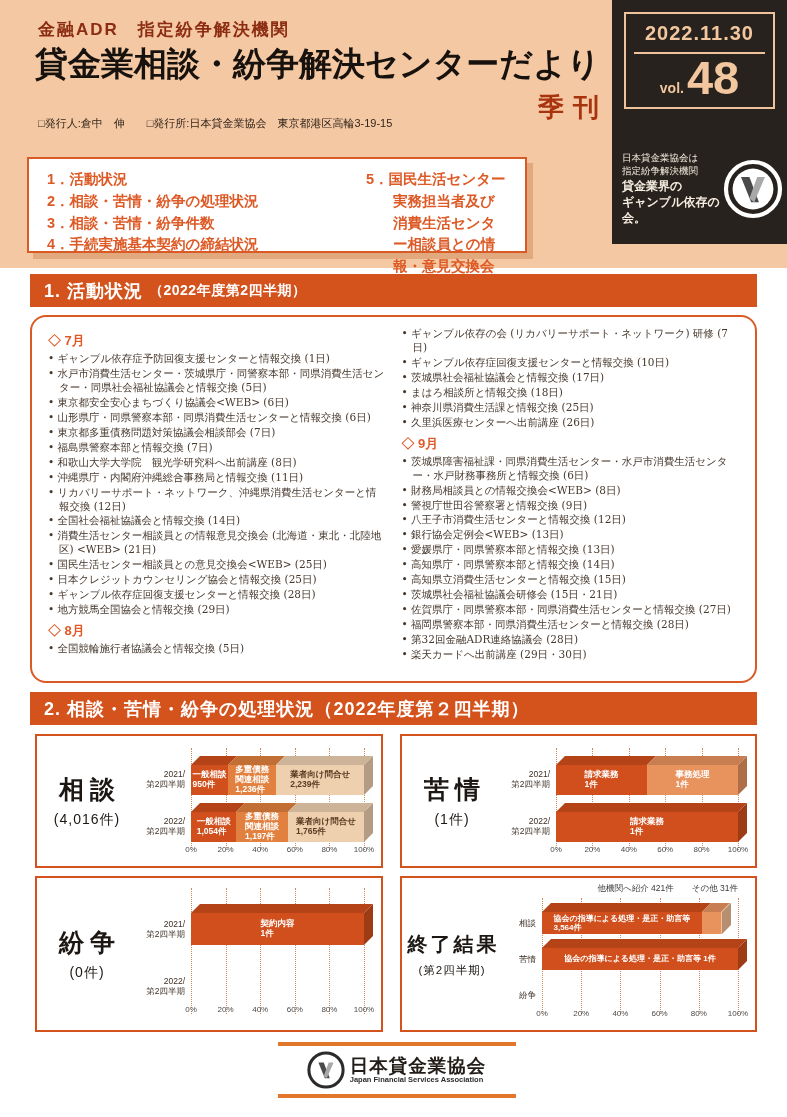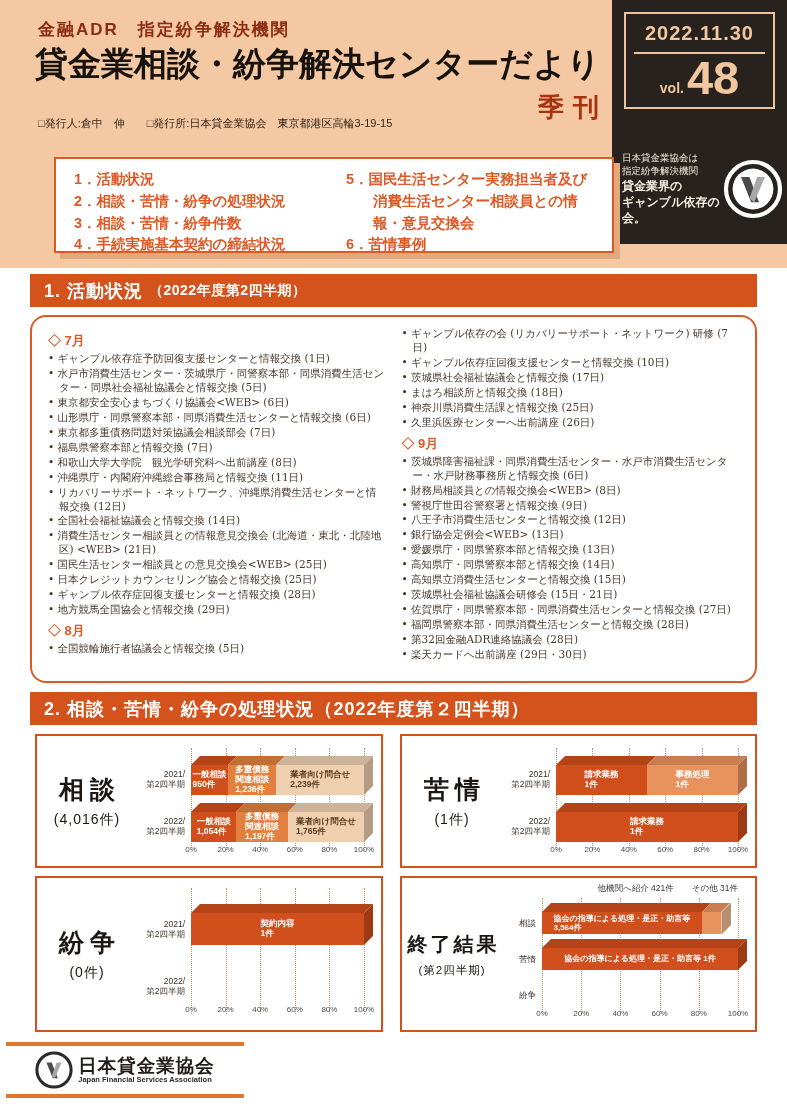--- a/index.html
+++ b/index.html
@@ -19,21 +19,21 @@
   #vol-divider{border-top:2px solid #eec29a;margin:7px 2px 2px;}
   .vol-row{display:flex;align-items:flex-end;justify-content:center;gap:3px;}
   #vol-label{font-size:14px;font-weight:bold;color:#f2c69e;margin-bottom:5px;}
   #vol-num{font-size:47px;font-weight:bold;color:#f2c69e;line-height:0.95;}
   #org-row{position:absolute;left:10px;right:4px;top:152px;display:flex;align-items:center;gap:2px;}
   #org-note{flex:1;color:#f6ece0;font-family:"DejaVu Serif",serif;line-height:1.35;}
   .note-s{font-size:9.5px;}
   .note-b{font-size:12px;font-weight:bold;}
 
   
-  #toc{position:absolute;left:54px;top:157px;width:560px;height:96px;background:#ffffff;border:2px solid #da5a26;box-shadow:6px 6px 0 #e2a87e;display:flex;padding:10px 18px;box-sizing:border-box;}
+  #toc{position:absolute;left:27px;top:157px;width:500px;height:96px;background:#ffffff;border:2px solid #da5a26;box-shadow:6px 6px 0 #e2a87e;display:flex;padding:10px 18px;box-sizing:border-box;gap:47px;}
   #toc-left{width:272px;}
   #toc-right{flex:1;}
   .toc-item{font-size:14.5px;font-weight:bold;color:#dd5a26;line-height:1.5;padding-left:27px;text-indent:-27px;}
 
   
   .secbar{position:absolute;left:30px;width:727px;height:33px;background:#d4521c;color:#ffffff;display:flex;align-items:center;padding-left:14px;box-sizing:border-box;}
   #sec1bar{top:274px;}
   #sec2bar{top:692px;}
   .sec-title{font-size:18px;font-weight:bold;letter-spacing:1px;}
   .sec-sub{font-size:14px;font-weight:bold;margin-left:6px;letter-spacing:0.5px;}
@@ -66,21 +66,21 @@
   .bface span{display:flex;align-items:center;justify-content:center;overflow:hidden;}
   .bface i{font-style:normal;white-space:pre-line;text-align:left;line-height:1.15;font-weight:bold;}
   .bside{position:absolute;top:0;height:100%;transform:skewY(-45deg);transform-origin:left top;}
   .guides{position:absolute;z-index:0;}
   .guides span{position:absolute;top:0;bottom:0;border-left:1px dotted #cf8a5a;}
   .axis{position:relative;height:14px;}
   .axis span{position:absolute;transform:translateX(-50%);font-size:8px;color:#4a4a4a;top:3px;}
   .anns{position:absolute;top:1px;right:9px;display:flex;gap:18px;font-size:8.5px;color:#3a3a3a;z-index:2;}
 
   
-  #footer{position:absolute;left:6px;right:0;top:1042px;display:flex;justify-content:flex-start;}
+  #footer{position:absolute;left:6px;right:0;top:1042px;display:flex;justify-content:center;}
   #footer-inner{width:238px;}
   .fbar{height:4px;background:#e2762a;}
   #flogo-row{display:flex;align-items:center;justify-content:center;gap:5px;margin:5px 0;}
   #fname-jp{font-size:18.5px;font-weight:bold;color:#221d18;letter-spacing:1px;line-height:1.05;}
   #fname-en{font-size:7.5px;font-weight:bold;color:#2b2b2b;}
 </style>
 </head>
 <body>
 
 <div id="page">

